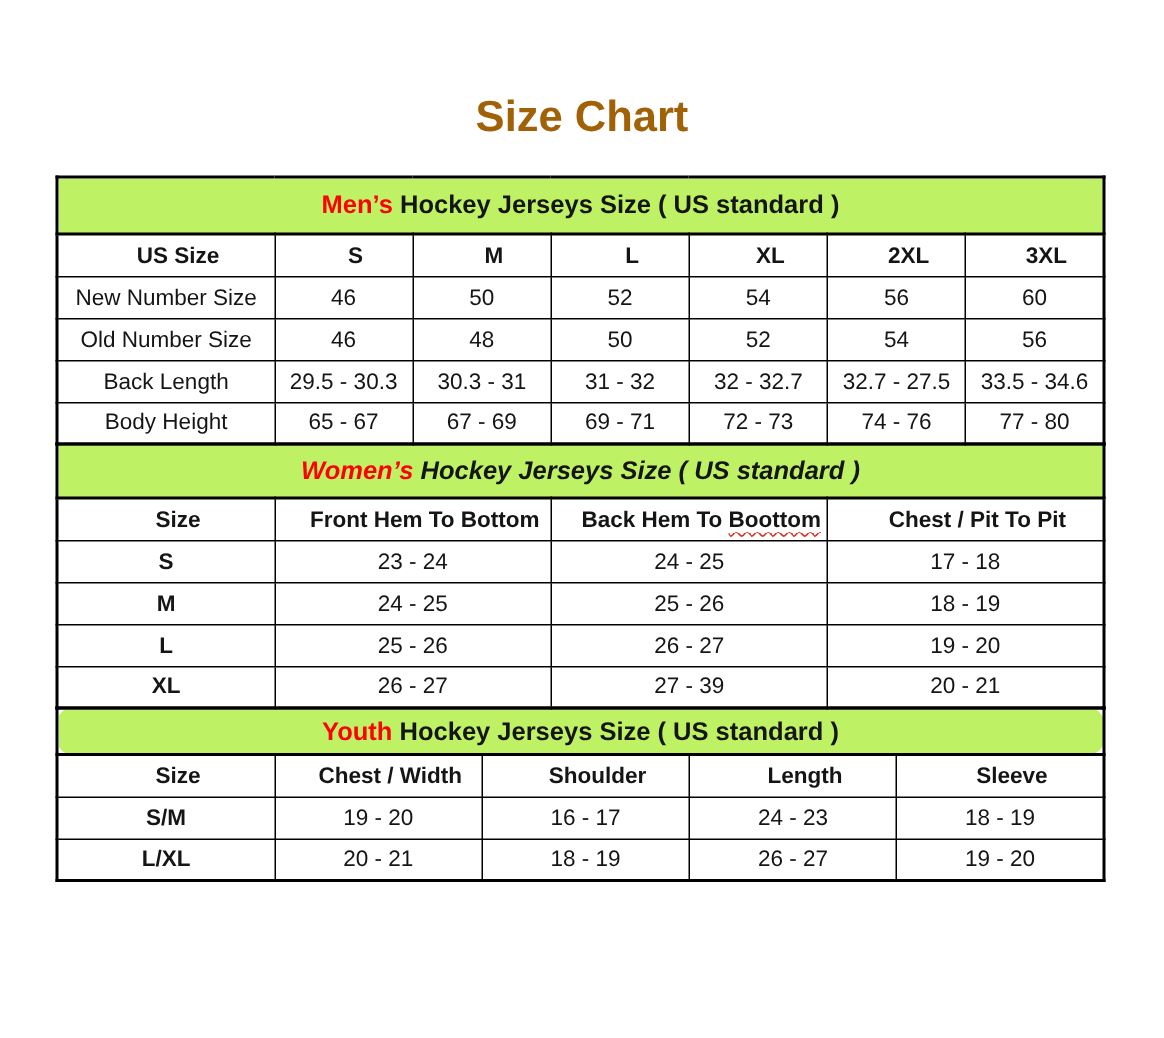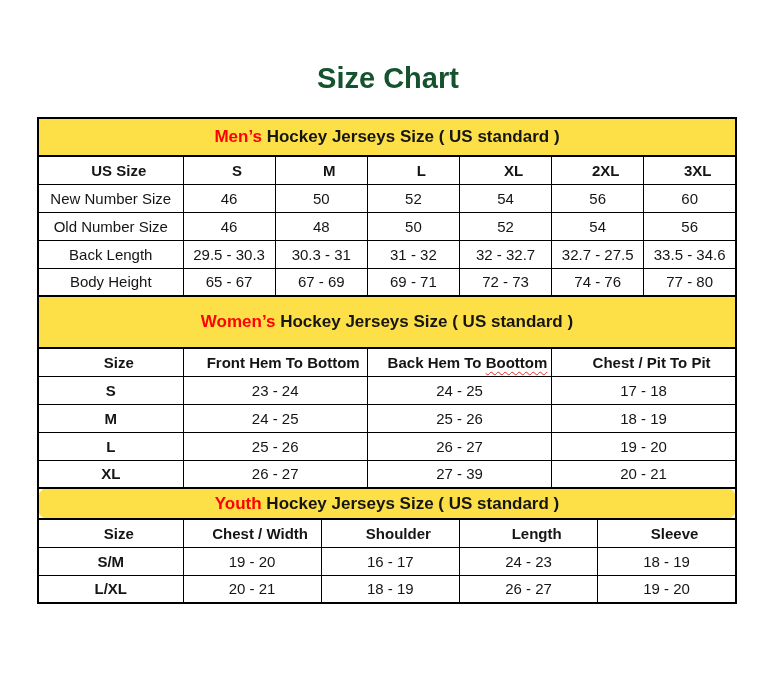--- a/index.html
+++ b/index.html
@@ -7,21 +7,21 @@
   body {
     width: 776px; height: 692px;
     background: #ffffff;
     font-family: "Liberation Sans", sans-serif;
     color: #151515;
   }
   .page-title {
     text-align: center;
     font-size: 29px;
     font-weight: bold;
-    color: #14532d;
+    color: #a16207;
     margin: 62px 0 0 0;
     letter-spacing: 0px;
   }
   .tables-wrap { width: 700px; margin: 22px 0 0 37px; }
   table {
     border-collapse: collapse;
     width: 700px;
     table-layout: fixed;
     border: 2px solid #000;
   }
@@ -30,27 +30,27 @@
     border: 1px solid #000;
     text-align: center;
     vertical-align: middle;
     font-size: 15px;
     height: 28px;
     padding: 0 2px;
     overflow: hidden;
     white-space: nowrap;
   }
   tr.banner-row td {
-    background: #fde047;
+    background: #bef264;
     font-weight: bold;
     font-size: 17px;
     height: 38px;
     border: 2px solid #000;
   }
-  .t-womens tr.banner-row td { height: 52px; }
+  .t-womens tr.banner-row td { height: 36px; font-style: italic; }
   .t-youth  tr.banner-row td { height: 31px; border-radius: 10px; }
   .red-word { color: #FF0000; }
   tr.cols-row td { font-weight: bold; padding-left: 18px; }
   .bold-labels td.row-label { font-weight: bold; }
   .misspell {
     text-decoration: underline wavy #E02B20;
     text-decoration-thickness: 1px;
     text-underline-offset: 3px;
     text-decoration-skip-ink: none;
   }

